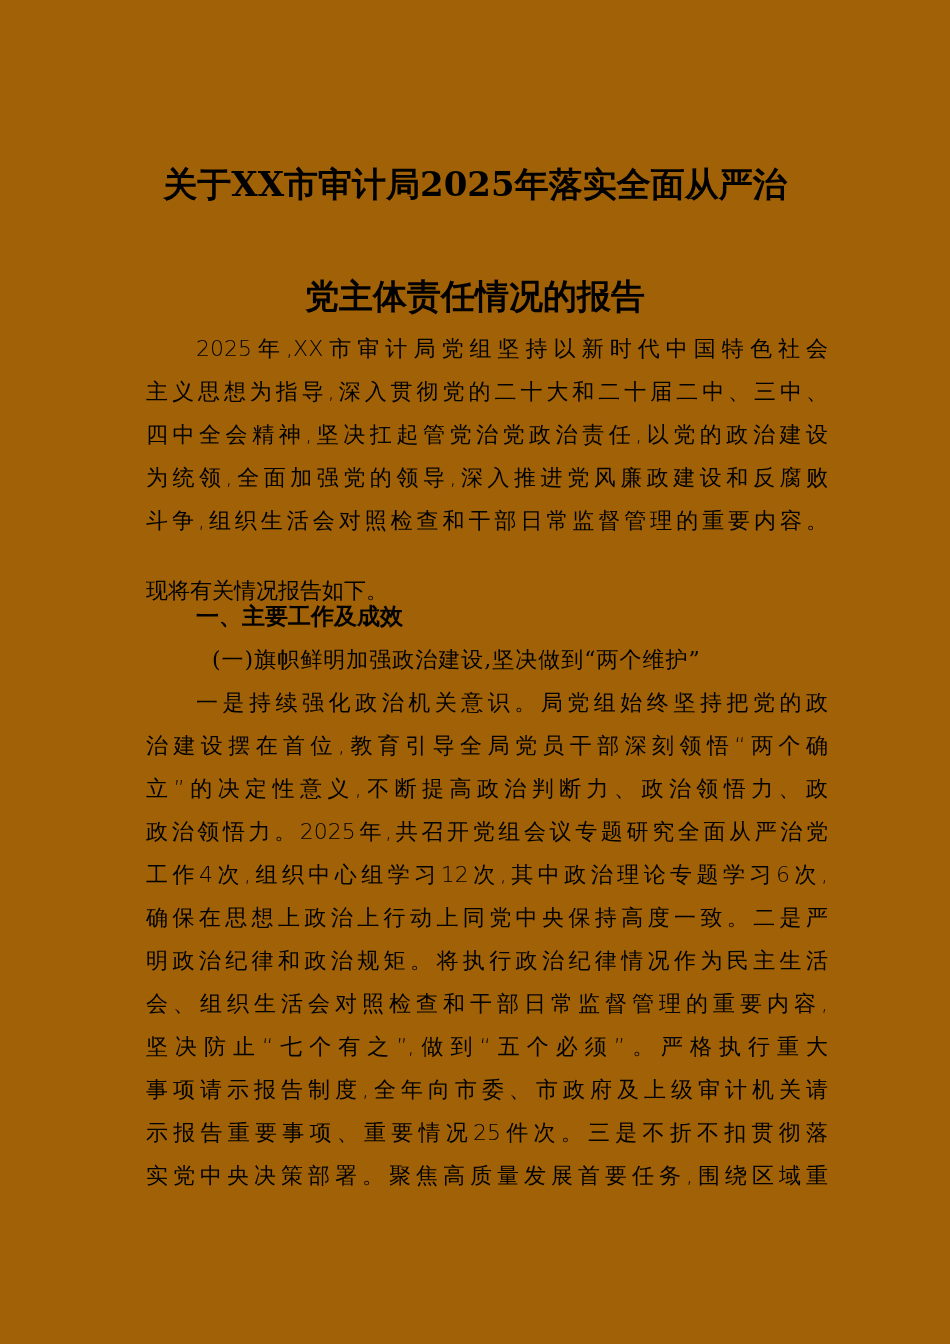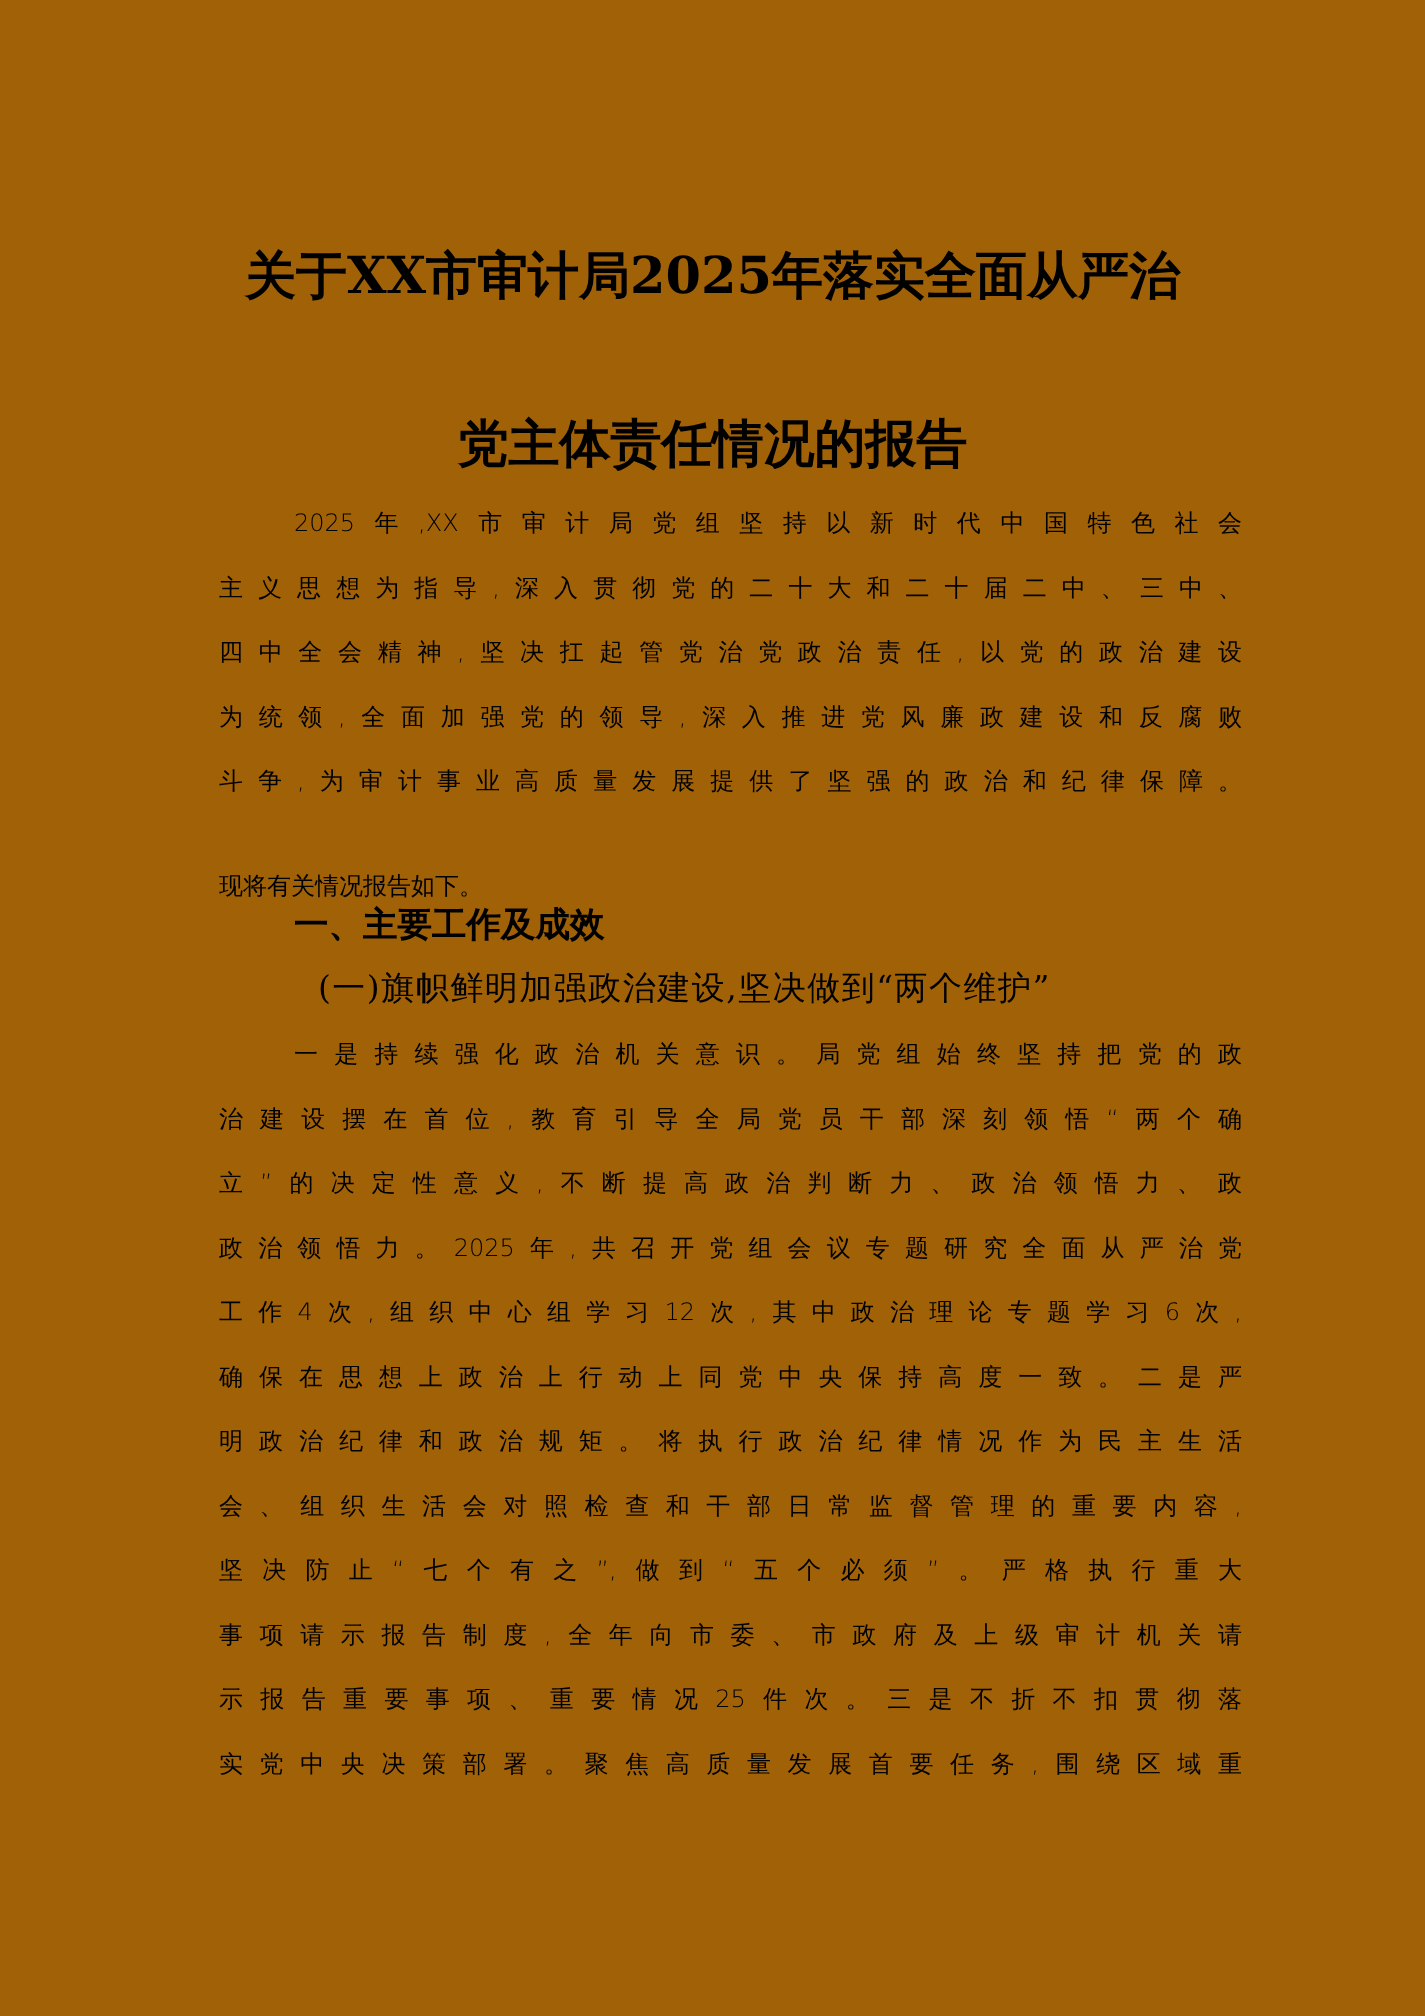--- a/index.html
+++ b/index.html
@@ -34,21 +34,21 @@
     white-space: nowrap;
   }
   .title-line.l1 { top: 164px; }
   .title-line.l2 { top: 232px; margin-top: 44px; }
 
   .body-line {
     position: absolute;
     left: 146px;
     width: 682px;
     font-family: "DejaVu Sans", "Liberation Sans", sans-serif;
-    font-size: 16px;
+    font-size: 22px;
     line-height: 30px;
     white-space: nowrap;
     text-align: justify;
     text-align-last: justify;
     font-weight: 300;
   }
   .body-line.indent { left: 196px; width: 632px; }
   .body-line.last { text-align-last: left; }
   .heading1 {
     position: absolute;
@@ -75,21 +75,21 @@
 <div class="page">
 
   <div class="title-line l1">关于XX市审计局2025年落实全面从严治</div>
   <div class="title-line l2">党主体责任情况的报告</div>
 
   <div>
     <div class="body-line indent" style="top:334px">2025年,XX市审计局党组坚持以新时代中国特色社会</div>
     <div class="body-line" style="top:377px">主义思想为指导,深入贯彻党的二十大和二十届二中、三中、</div>
     <div class="body-line" style="top:420px">四中全会精神,坚决扛起管党治党政治责任,以党的政治建设</div>
     <div class="body-line" style="top:463px">为统领,全面加强党的领导,深入推进党风廉政建设和反腐败</div>
-    <div class="body-line" style="top:506px">斗争,为审计事业高质量发展提供了坚强的政治和纪律保障。</div>
+    <div class="body-line" style="top:506px">斗争,组织生活会对照检查和干部日常监督管理的重要内容。</div>
     <div class="body-line last" style="top:576px">现将有关情况报告如下。</div>
   </div>
 
   <div class="heading1" style="top:602px">一、主要工作及成效</div>
   <div class="heading2" style="top:645px">(一)旗帜鲜明加强政治建设,坚决做到“两个维护”</div>
 
   <div>
     <div class="body-line indent" style="top:688px">一是持续强化政治机关意识。局党组始终坚持把党的政</div>
     <div class="body-line" style="top:731px">治建设摆在首位,教育引导全局党员干部深刻领悟“两个确</div>
     <div class="body-line" style="top:774px">立”的决定性意义,不断提高政治判断力、政治领悟力、政</div>

